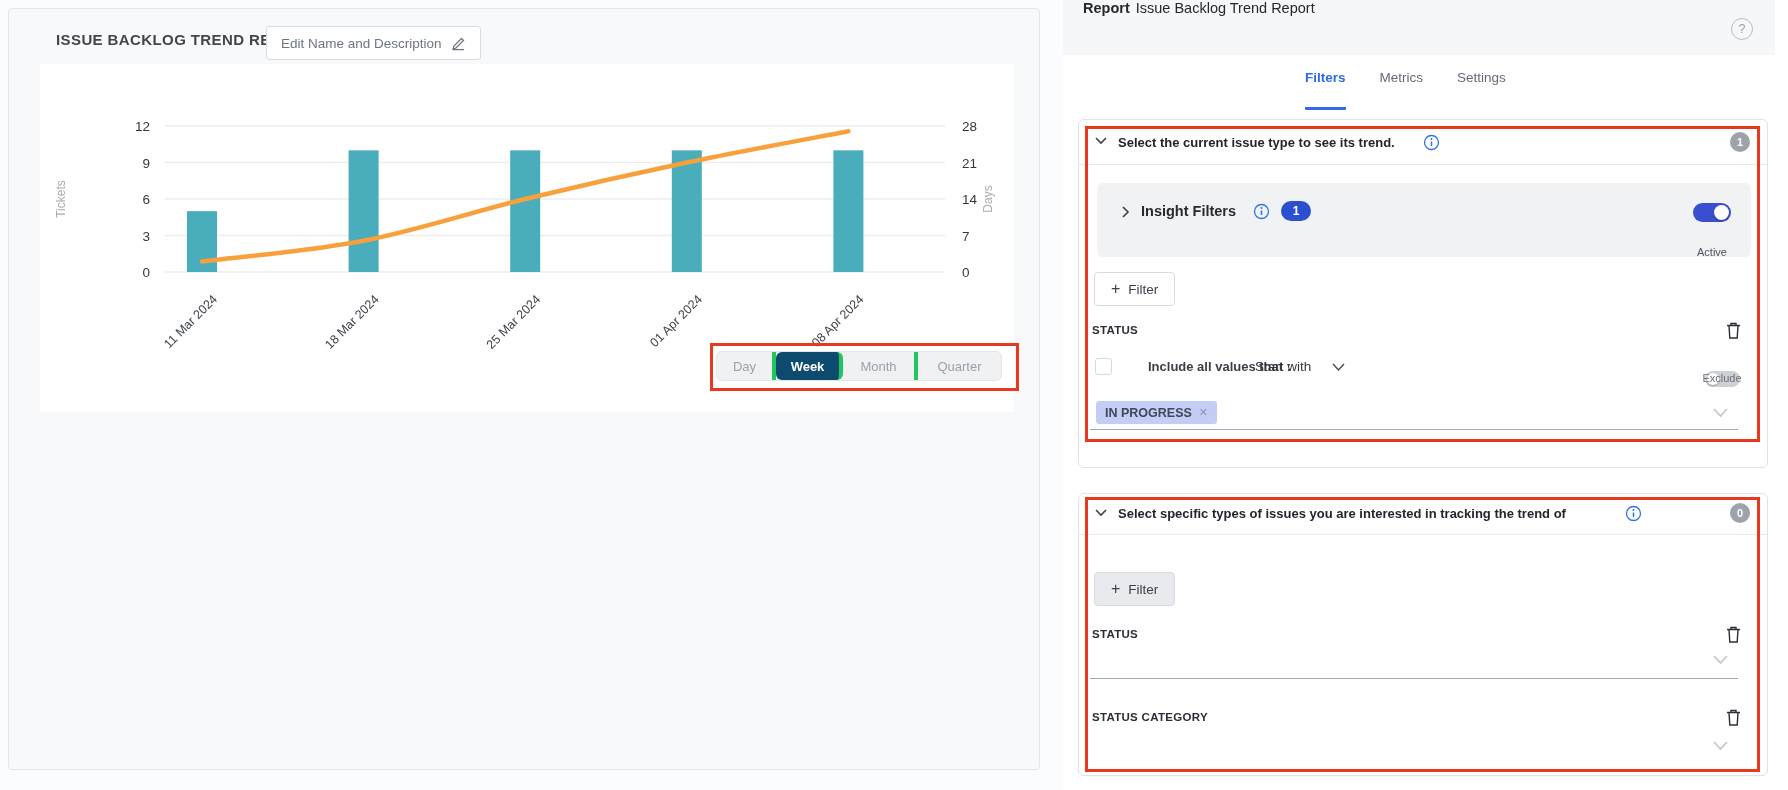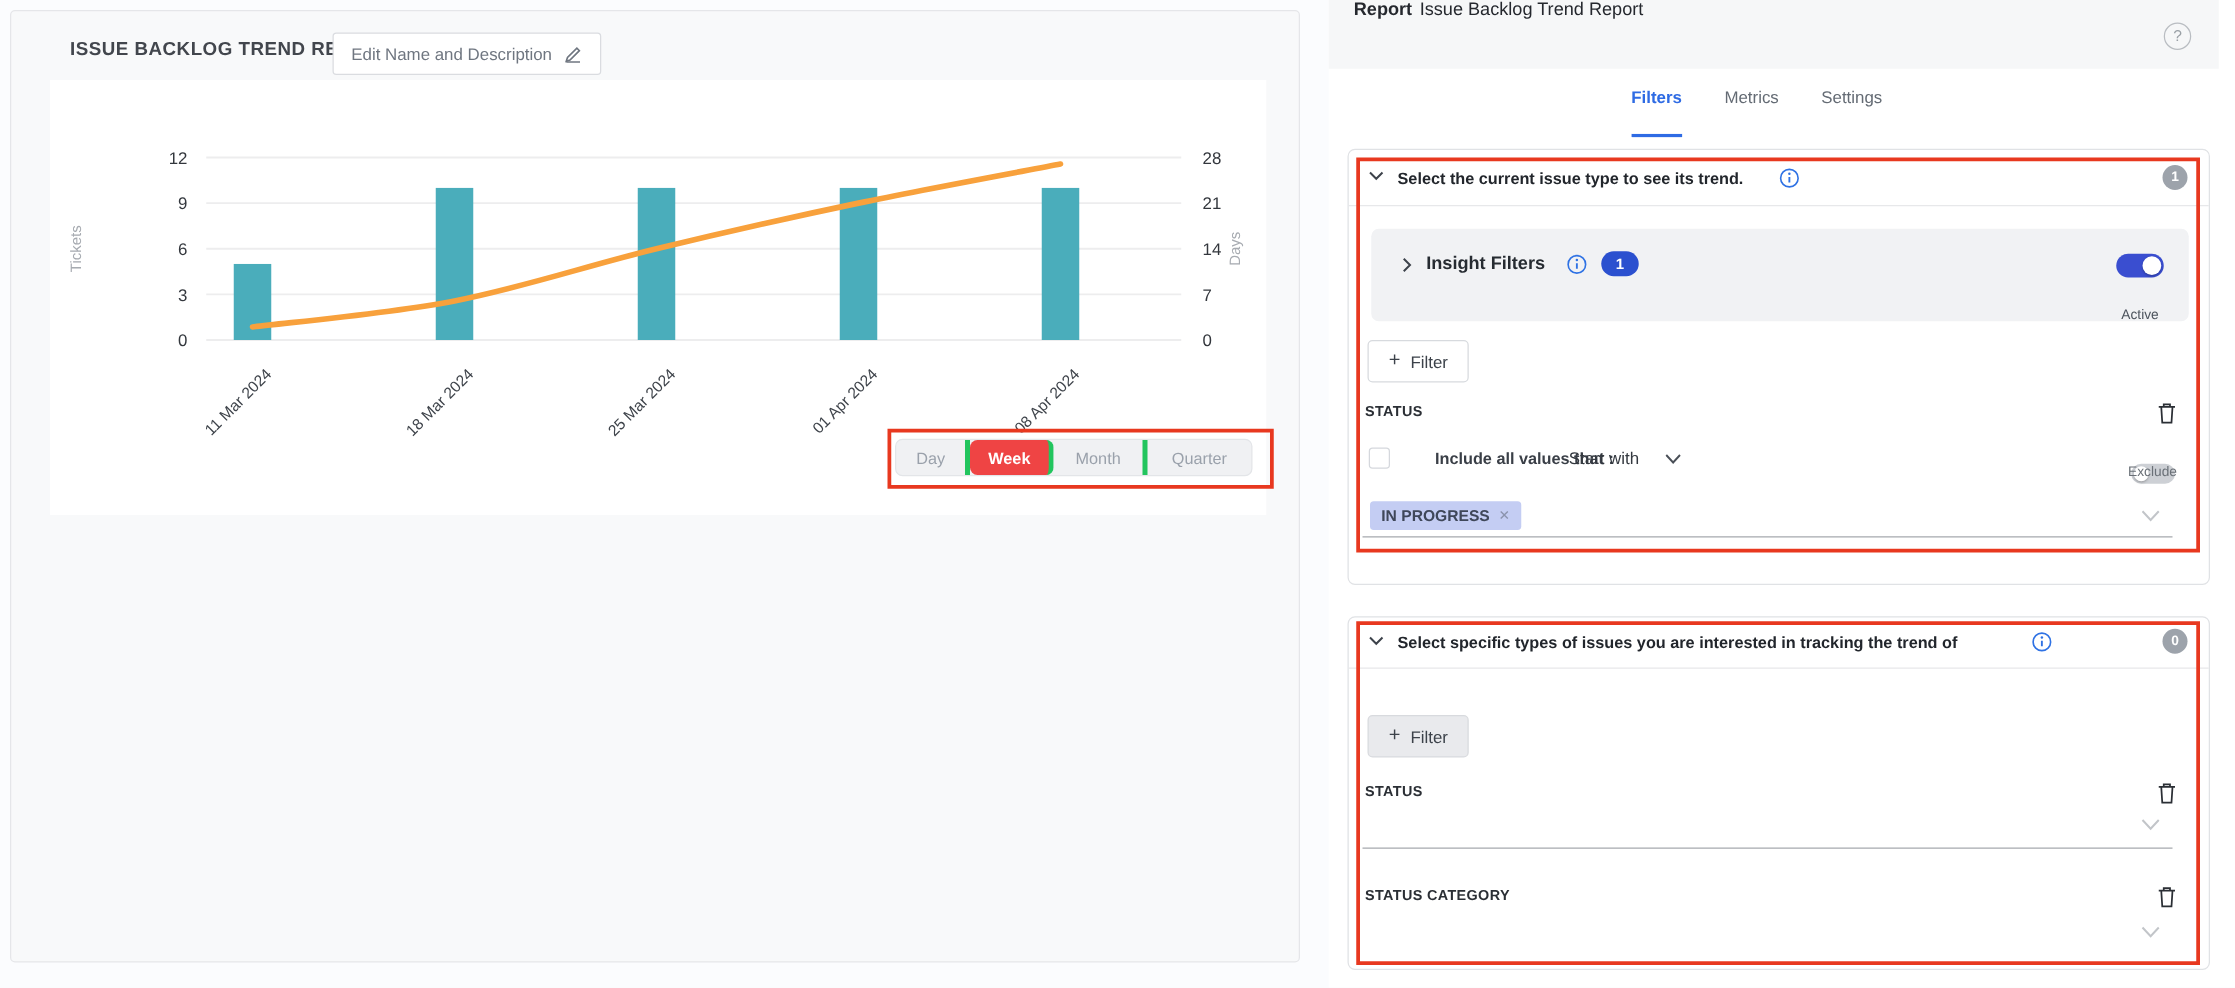--- a/index.html
+++ b/index.html
@@ -17,21 +17,21 @@
     display:flex; align-items:center; gap:9px; font-size:13.5px; color:#6f7680; cursor:pointer; }
   #chart-card { left:40px; top:64px; width:973px; height:348px; background:#fff; }
   svg text { font-family:"Liberation Sans", sans-serif; }
 
   
   #period-group { left:716px; top:351px; height:30px; display:flex;
     background:#f0f1f3; border:1px solid #e3e5e8; border-radius:6px; overflow:hidden; }
   .period-btn { display:flex; align-items:center; justify-content:center;
     font-size:13px; color:#9aa1ab; cursor:pointer; border-right:4px solid #22c55e; }
   .period-btn:last-child { border-right:none; }
-  .period-btn.active { background:#ef4444; color:#fff; border-radius:6px; font-weight:700; }
+  .period-btn.active { background:#0c4a6e; color:#fff; border-radius:6px; font-weight:700; }
   .pw-day{width:59px}.pw-week{width:67px}.pw-month{width:75px}.pw-quarter{width:83px}
 
   
   .red-box { border:3px solid #e8381f; pointer-events:none; }
   #red-toggle { left:710px; top:343px; width:309px; height:48px; }
   #red-sec1 { left:1085px; top:126px; width:675px; height:316px; }
   #red-sec2 { left:1085px; top:497px; width:675px; height:275px; }
 
   
   #right-panel { left:1063px; top:0; width:725px; height:790px; background:#fff; }

